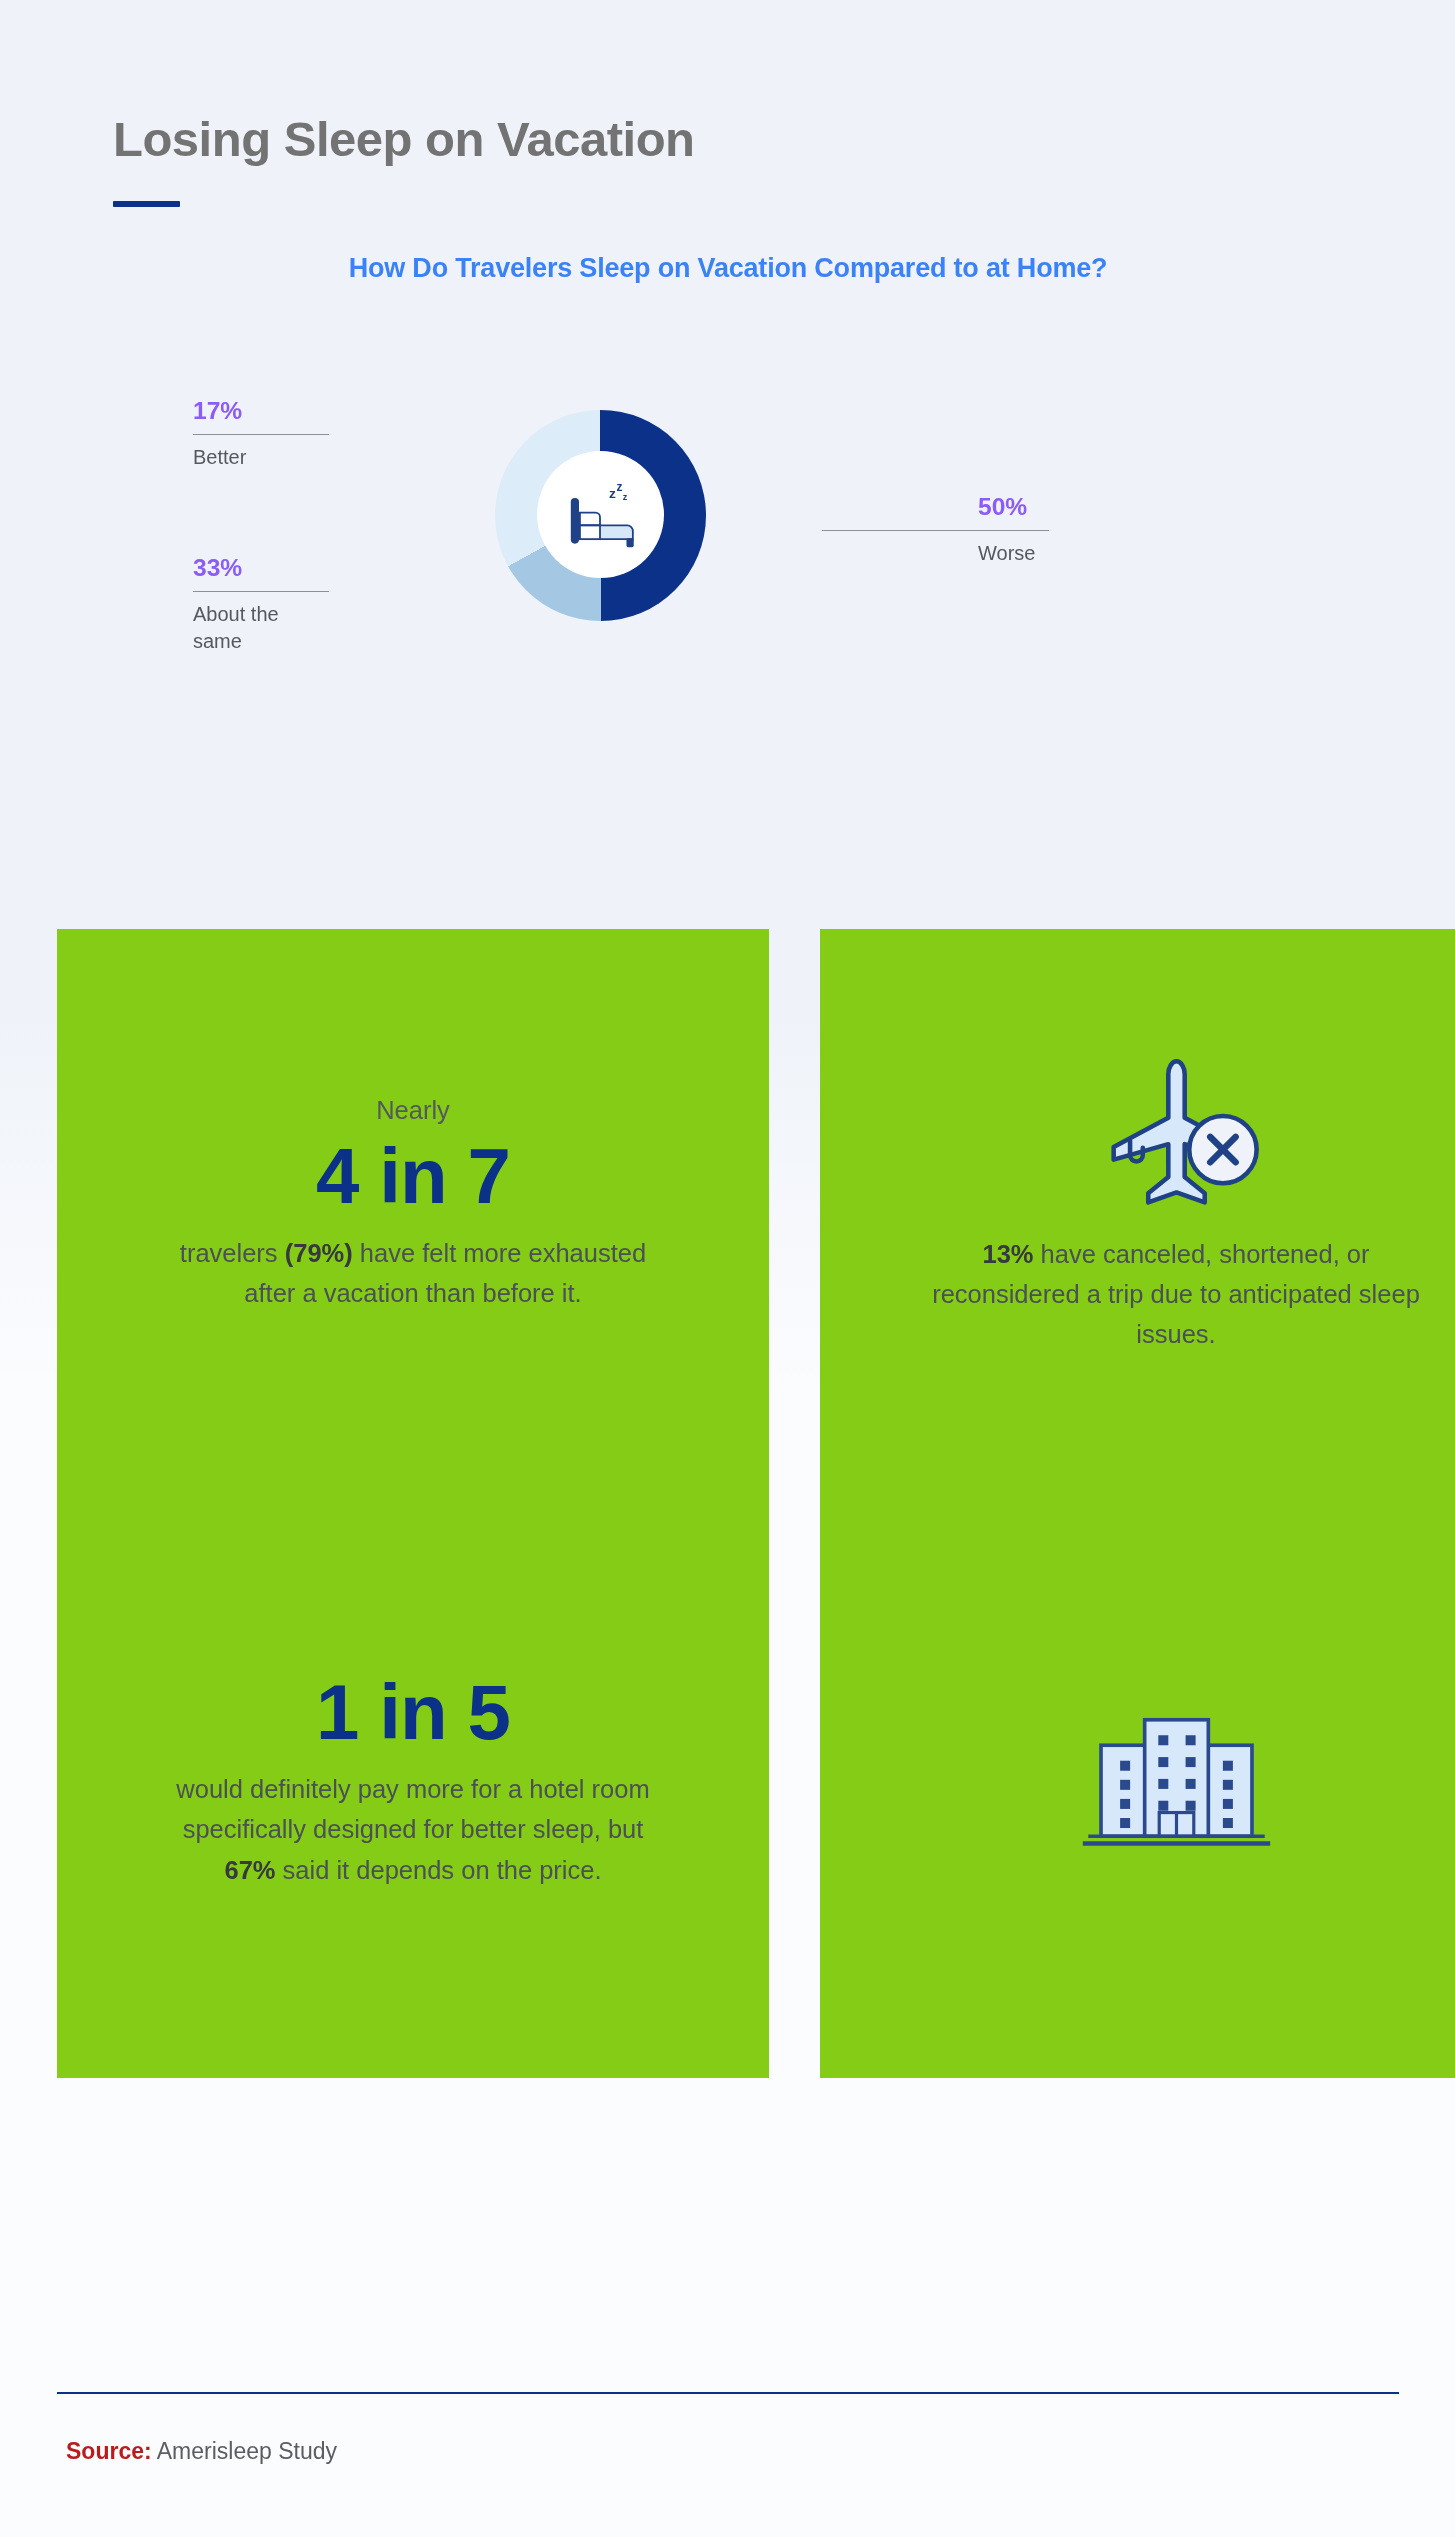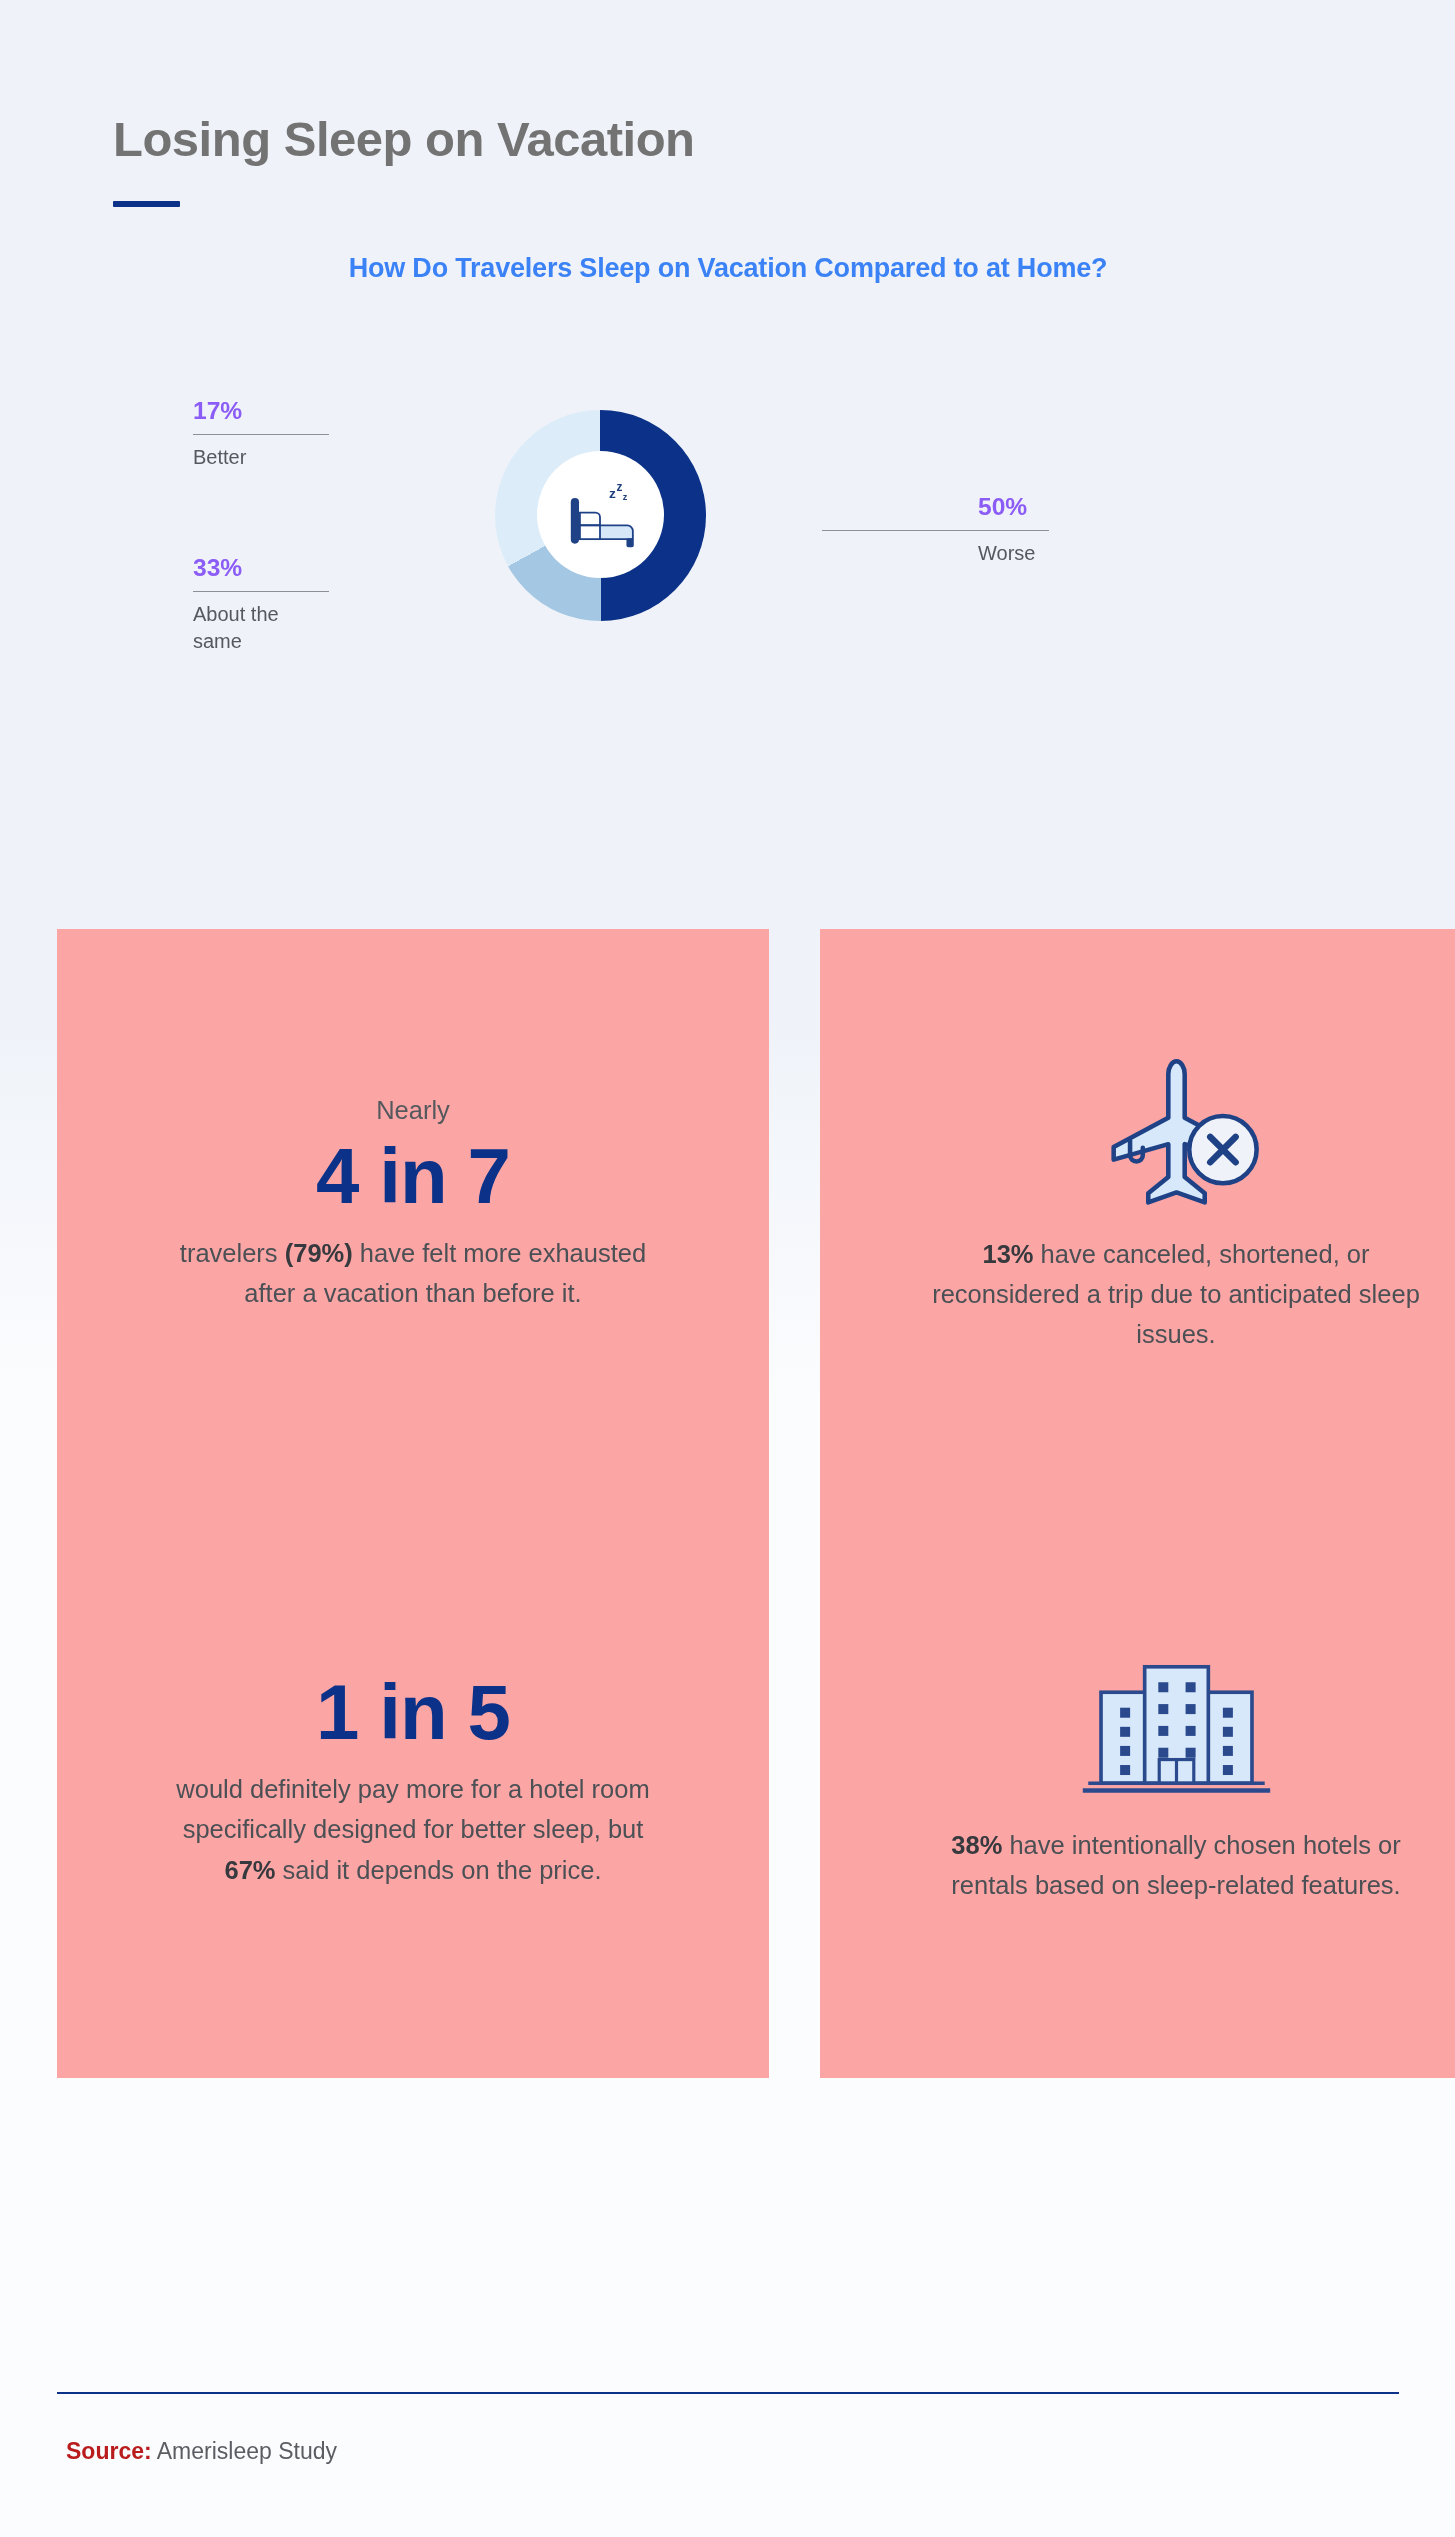--- a/index.html
+++ b/index.html
@@ -70,21 +70,21 @@
   
   #cards {
     display:grid;
     grid-template-columns: 712px 712px;
     grid-template-rows: 549px 600px;
     gap:0 51px;
     padding:0 57px;
     margin-top:5.5px;
   }
   .card {
-    background:#fca5a5;
+    background:#84cc16;
     display:flex; flex-direction:column;
     align-items:center; justify-content:center;
     padding:36px 73px;
     text-align:center;
   }
   .card-lead { font-size:25.5px; color:#55595e; line-height:1.3; margin-bottom:3.6px; }
   .card-big {
     font-size:78px; font-weight:700; color:#0b3288;
     line-height:1.12; letter-spacing:-0.9px; margin:1.8px 0 12.7px 0;
   }
@@ -224,21 +224,20 @@
         <rect x="156" y="103" width="11" height="11"></rect>
         <rect x="156" y="124" width="11" height="11"></rect>
       </g>
 
       <rect x="86" y="118" width="38" height="26" fill="#d7e8fa" stroke="#2b4a8e" stroke-width="3.5"></rect>
       <line x1="105" y1="118" x2="105" y2="144" stroke="#2b4a8e" stroke-width="3.5"></line>
 
       <line x1="8" y1="144" x2="202" y2="144" stroke="#2b4a8e" stroke-width="4"></line>
       <line x1="2" y1="152" x2="208" y2="152" stroke="#2b4a8e" stroke-width="5"></line>
     </svg>
-    <div class="card-body"><b>38%</b><span> have intentionally chosen hotels or rentals based on sleep-related features.</span></div>
   </div>
 
 </div>
 
 <div id="footer">
   <div id="footer-rule"></div>
   <div id="footer-inner">
     <div id="source-text"><b>Source:</b><span> Amerisleep Study</span></div>
   </div>
 </div>

